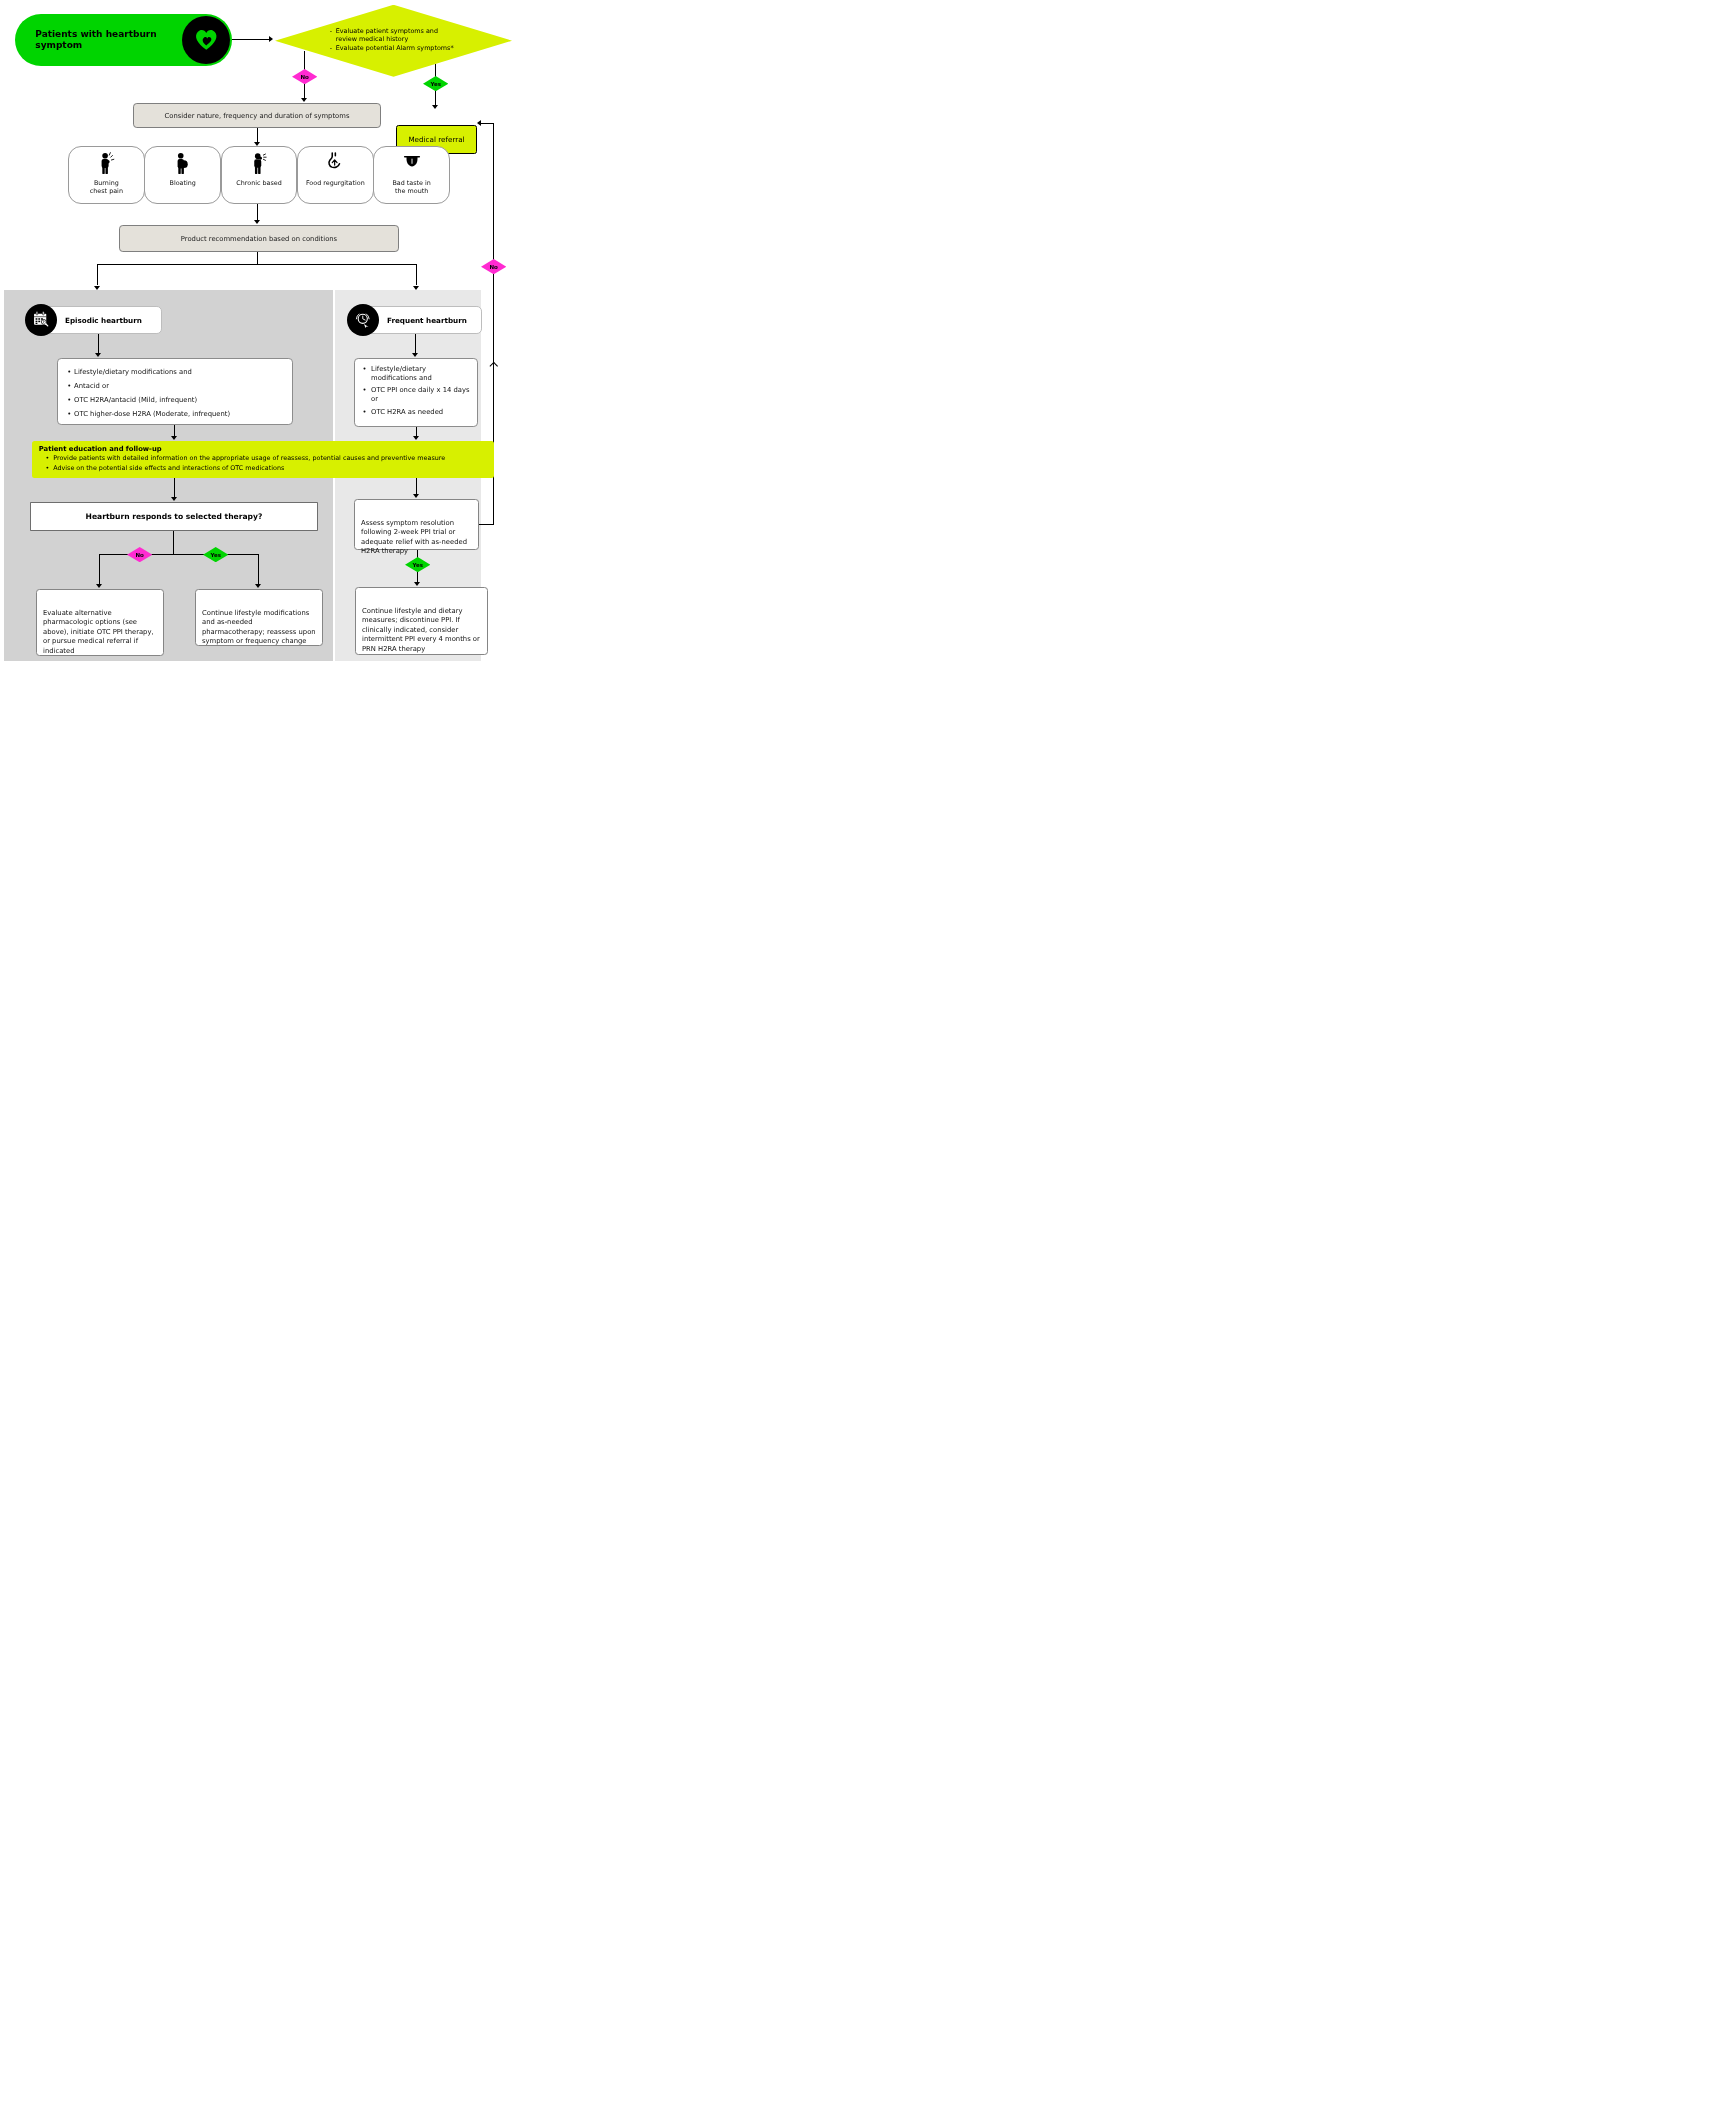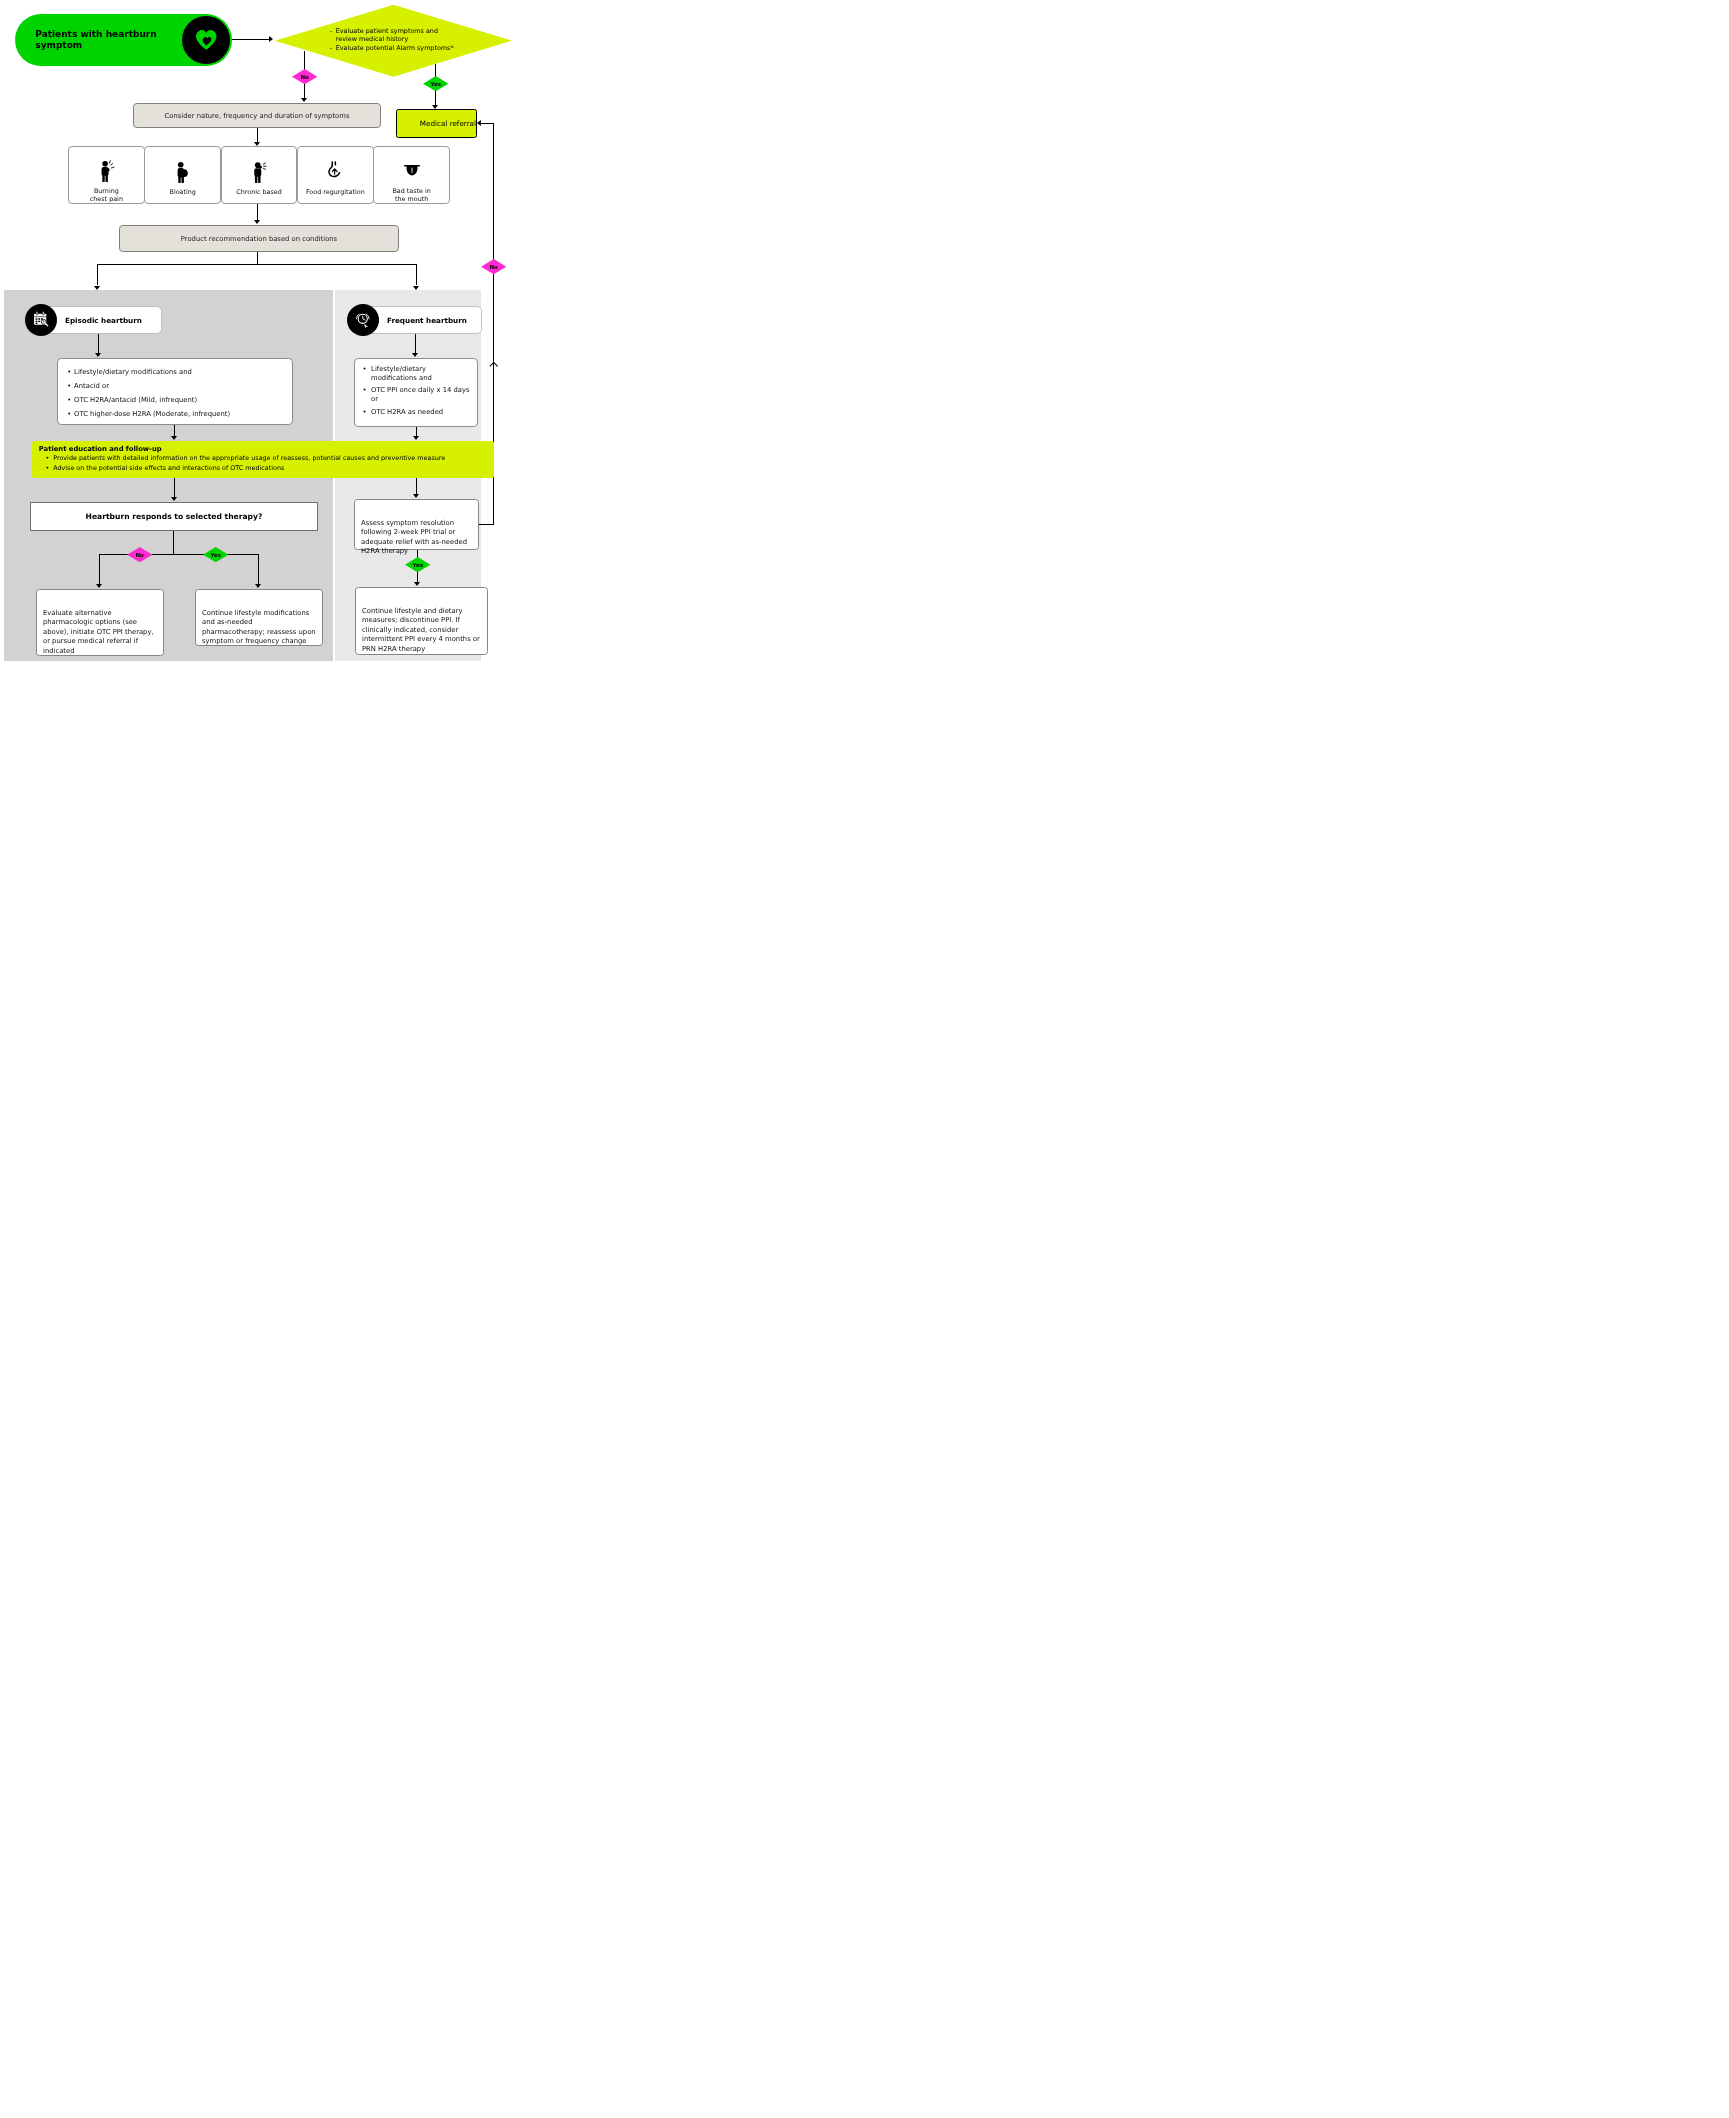--- a/index.html
+++ b/index.html
@@ -42,31 +42,31 @@
   }
   .dia-text { position:absolute; left:54px; top:22px; width:129px; font-size:6.4px; line-height:1.35; color:#000; }
   .dash { position:relative; padding-left:6.8px; }
   .dash::before { content:"-"; position:absolute; left:0.8px; }
   
   .gbox {
     position:absolute; background:var(--box_gray,#e4e1da); border:0.4px solid #7f7f7f; border-radius:3.8px;
     display:flex; align-items:center; justify-content:center; font-size:6.8px; text-align:center; z-index:2; color:#1a1a1a;
   }
   .cbox {
-    position:absolute; background:var(--chartreuse,#d7f000); display:flex; align-items:center; justify-content:flex-end;
-    text-align:center; z-index:2; color:#000;
+    position:absolute; background:var(--chartreuse,#d7f000); display:flex; align-items:center; justify-content:center;
+    text-align:center; z-index:2; color:#000;margin-top:16px;
   }
   .referral { border:0.8px solid #000; border-radius:2.5px; font-size:7.2px; }
   .wbox { position:absolute; background:#fff; border:0.4px solid #858585; border-radius:3.4px; z-index:3;
     font-size:6.8px; line-height:1.38; padding:19px 6px; color:#111; }
   .qbox { position:absolute; background:#fff; border:0.4px solid #6e6e6e; border-radius:0.8px; z-index:3;
     display:flex; align-items:center; justify-content:center; font-size:7.6px; font-weight:bold; color:#000; }
   
   .symrow { position:absolute; left:68px; top:146px; width:382px; height:58px; display:flex; z-index:2; }
-  .sym-box { flex:1; background:#fff; border:0.4px solid #9a9a9a; border-radius:4px; display:flex; flex-direction:column; align-items:center; padding-top:12px; }
+  .sym-box { flex:1; background:#fff; border:0.4px solid #9a9a9a; border-radius:13px; display:flex; flex-direction:column; align-items:center; padding-top:3px; }
   .sym-box + .sym-box { margin-left:-0.4px; }
   .sym-icon { height:26px; display:flex; align-items:center; justify-content:center; }
   .sym-label { margin-top:2.5px; font-size:6.4px; line-height:1.25; text-align:center; }
   
   .icircle { position:absolute; width:32px; height:32px; border-radius:50%; background:#000;
     display:flex; align-items:center; justify-content:center; z-index:4; }
   .hbox { position:absolute; height:28px; background:#fff; border:0.4px solid #bdbdbd; border-radius:5.1px;
     display:flex; align-items:center; font-weight:bold; font-size:7.2px; color:#000; padding-left:23px; z-index:3; }
   
   .blist { position:absolute; background:#fff; border:0.4px solid #8c8c8c; border-radius:4.2px; z-index:3; font-size:6.8px; color:#111; }

